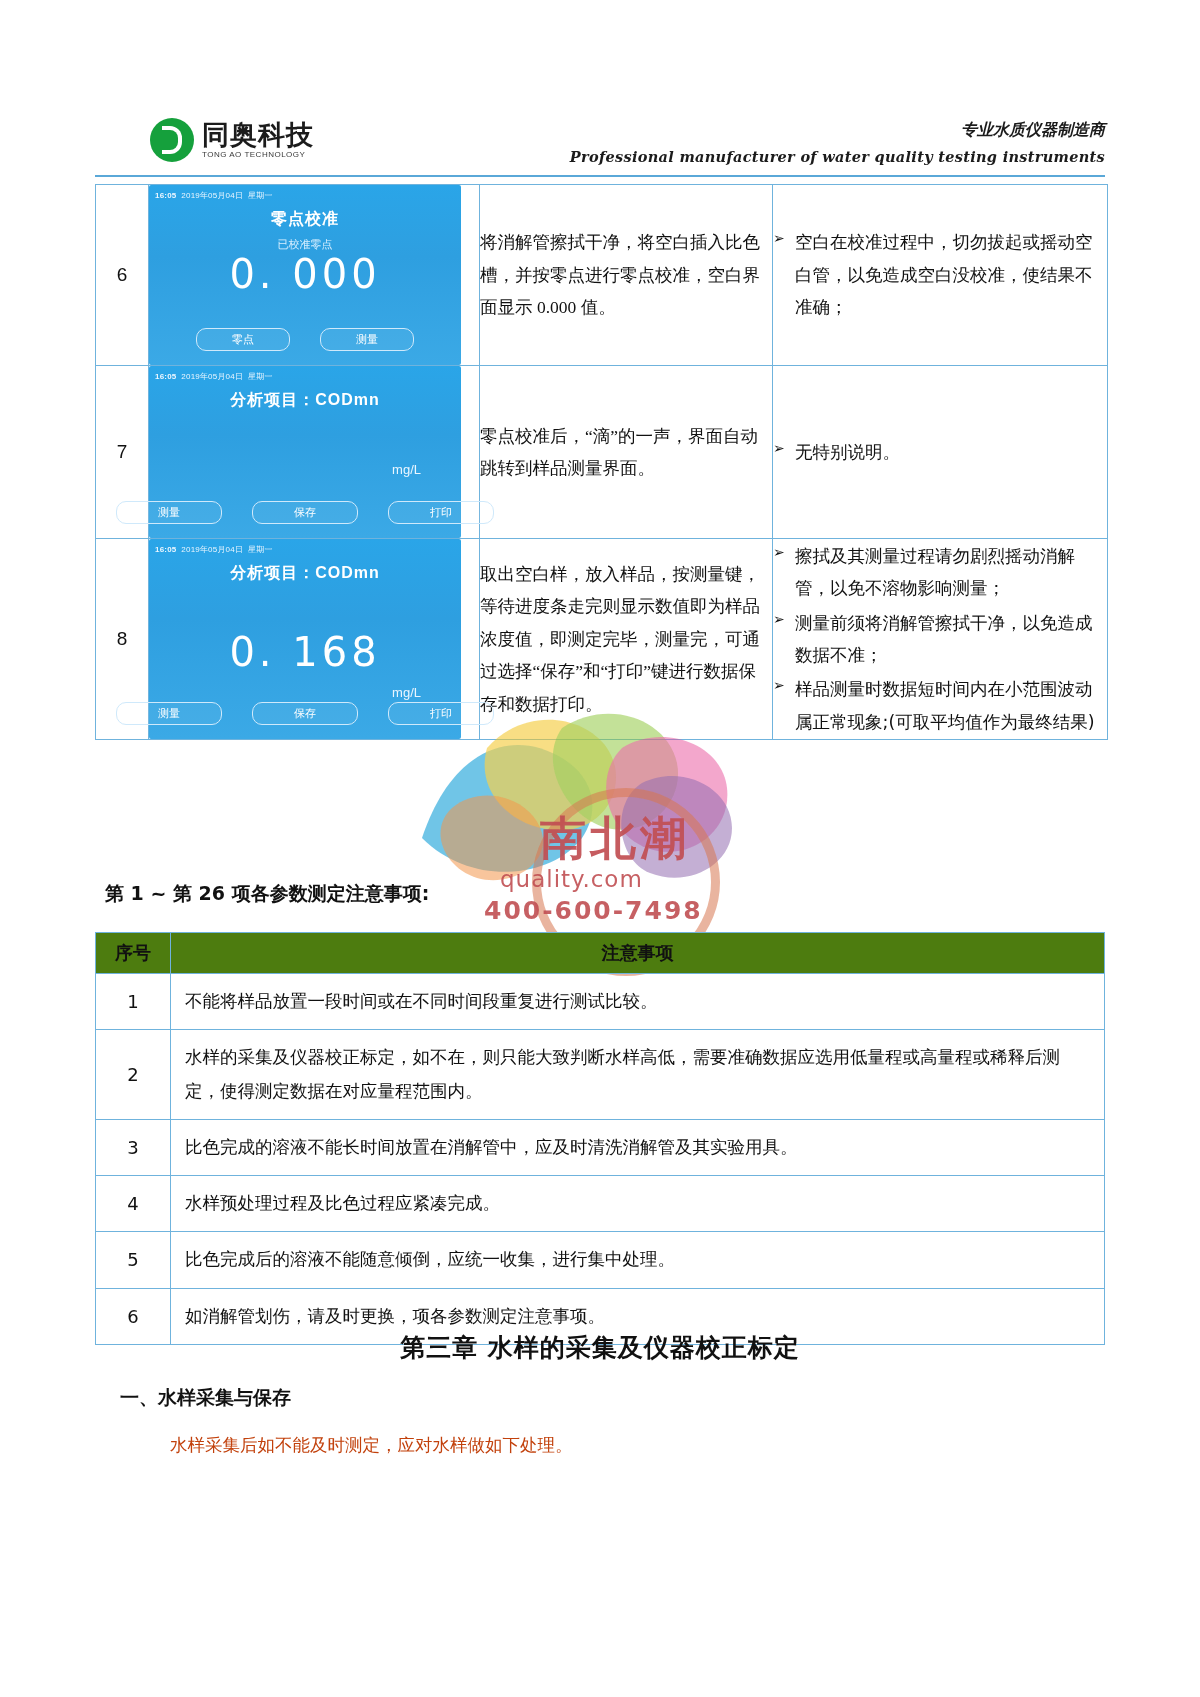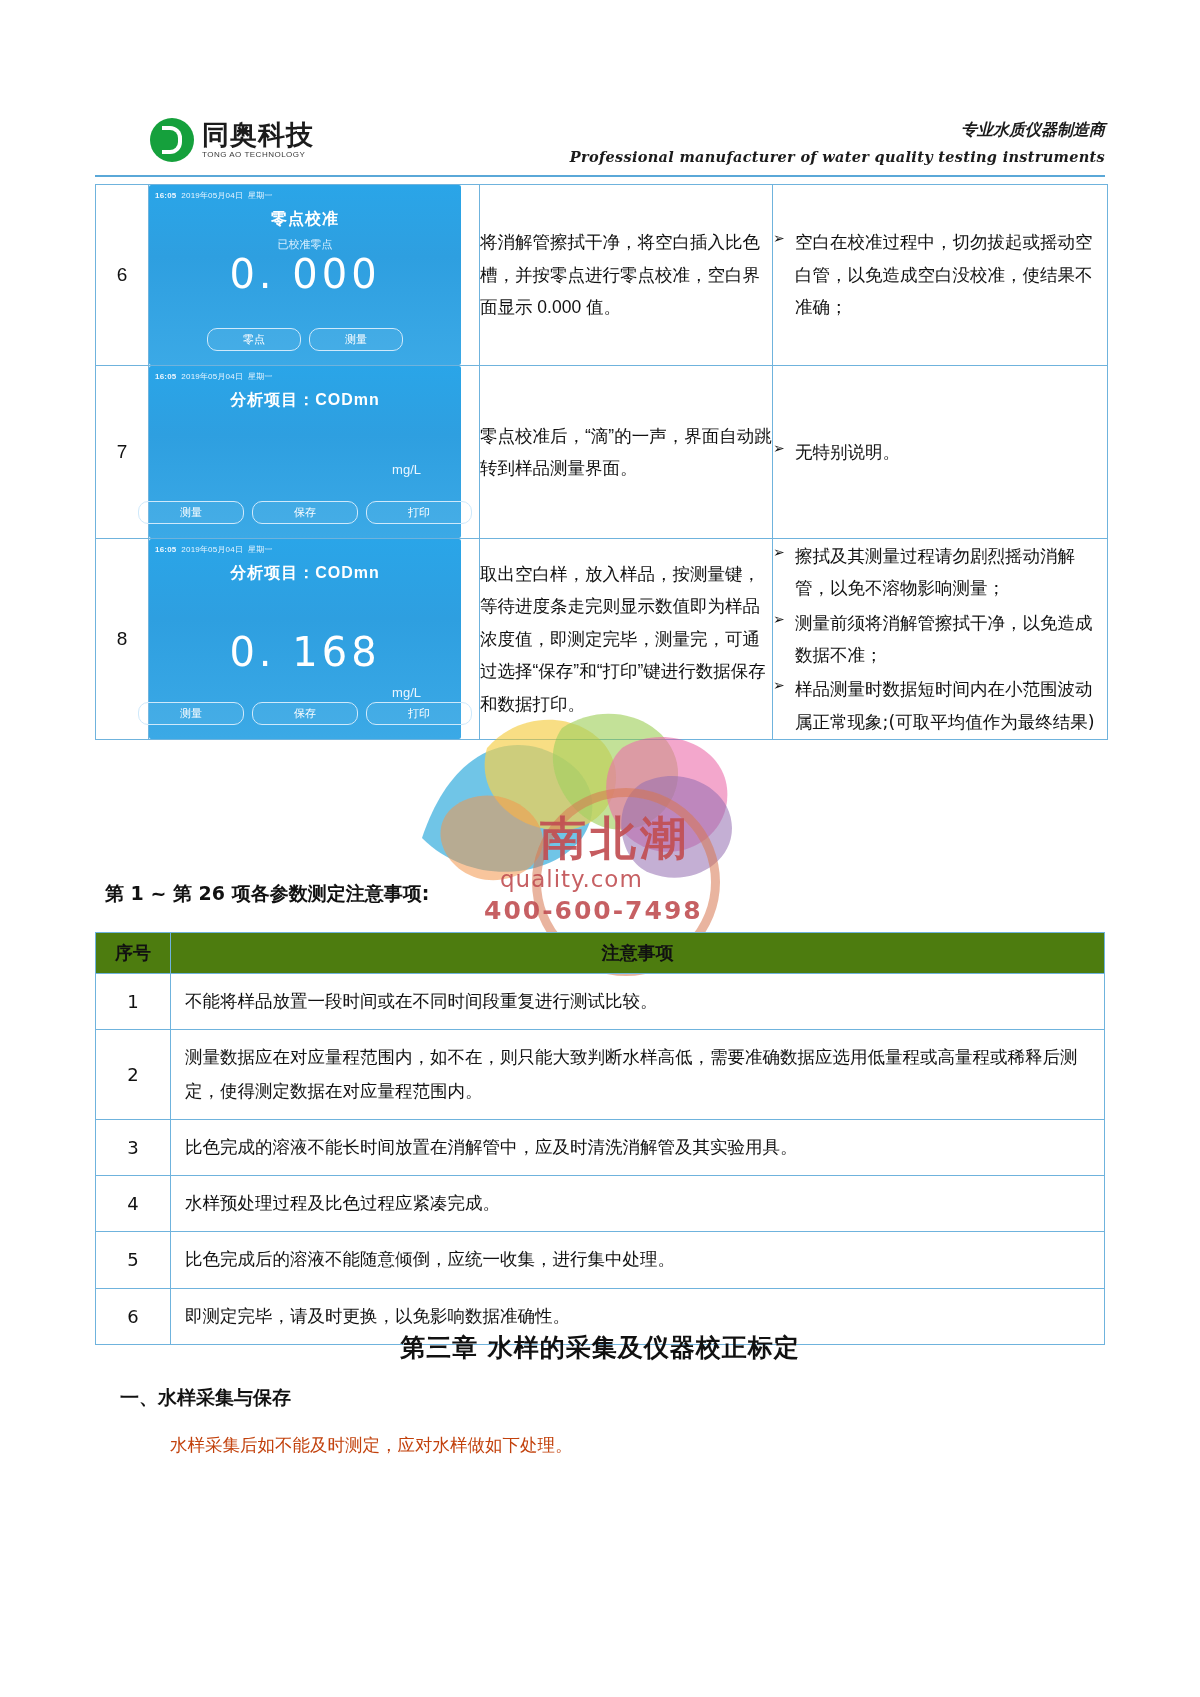--- a/index.html
+++ b/index.html
@@ -120,21 +120,21 @@
   }
   .col-no { width: 52px; text-align: center; font-size: 19px; color: #111; }
   .col-img { width: 330px; padding: 10px 8px; }
   .col-desc { width: 292px; padding: 12px 16px; }
   .col-note { width: 334px; padding: 12px 14px; }
 
   .desc-text {
     font-size: 17.5px;
     line-height: 1.85;
     color: #111;
-    font-family: Liberation Sans, sans-serif;
+    font-family: Liberation Serif, serif;
   }
   .note-list { margin: 0; padding: 0; list-style: none; }
   .note-list li {
     font-size: 17.5px;
     line-height: 1.85;
     color: #111;
     position: relative;
     padding-left: 22px;
     font-family: "DejaVu Sans", sans-serif;
   }
@@ -200,21 +200,21 @@
     right: 40px;
     font-size: 13px;
     color: #eaf6ff;
   }
   .dev-btn-row {
     position: absolute;
     left: 0; right: 0;
     bottom: 14px;
     display: flex;
     justify-content: center;
-    gap: 8px;
+    gap: 30px;
   }
   .dev-btn {
     min-width: 72px;
     padding: 3px 10px;
     border: 1px solid #cfe9fb;
     border-radius: 10px;
     font-size: 11px;
     text-align: center;
     color: #ffffff;
     background: rgba(255,255,255,0.06);
@@ -495,37 +495,37 @@
         <th>注意事项</th>
       </tr>
     </thead>
     <tbody>
       <tr>
         <td class="nt-no">1</td>
         <td class="nt-text">不能将样品放置一段时间或在不同时间段重复进行测试比较。</td>
       </tr>
       <tr>
         <td class="nt-no">2</td>
-        <td class="nt-text">测量数据应在对应量程范围内，如不在，则只能大致判断水样高低，需要准确数据应选用低量程或高量程或稀释后测定，使得测定数据在对应量程范围内。</td>
+        <td class="nt-text">水样的采集及仪器校正标定，如不在，则只能大致判断水样高低，需要准确数据应选用低量程或高量程或稀释后测定，使得测定数据在对应量程范围内。</td>
       </tr>
       <tr>
         <td class="nt-no">3</td>
         <td class="nt-text">比色完成的溶液不能长时间放置在消解管中，应及时清洗消解管及其实验用具。</td>
       </tr>
       <tr>
         <td class="nt-no">4</td>
         <td class="nt-text">水样预处理过程及比色过程应紧凑完成。</td>
       </tr>
       <tr>
         <td class="nt-no">5</td>
         <td class="nt-text">比色完成后的溶液不能随意倾倒，应统一收集，进行集中处理。</td>
       </tr>
       <tr>
         <td class="nt-no">6</td>
-        <td class="nt-text">即测定完毕，请及时更换，以免影响数据准确性。</td>
+        <td class="nt-text">如消解管划伤，请及时更换，项各参数测定注意事项。</td>
       </tr>
     </tbody>
   </table>
 
   <div class="chapter">第三章  水样的采集及仪器校正标定</div>
   <div class="subhead">一、水样采集与保存</div>
   <div class="body-para">水样采集后如不能及时测定，应对水样做如下处理。</div>
 
 
 </div>

